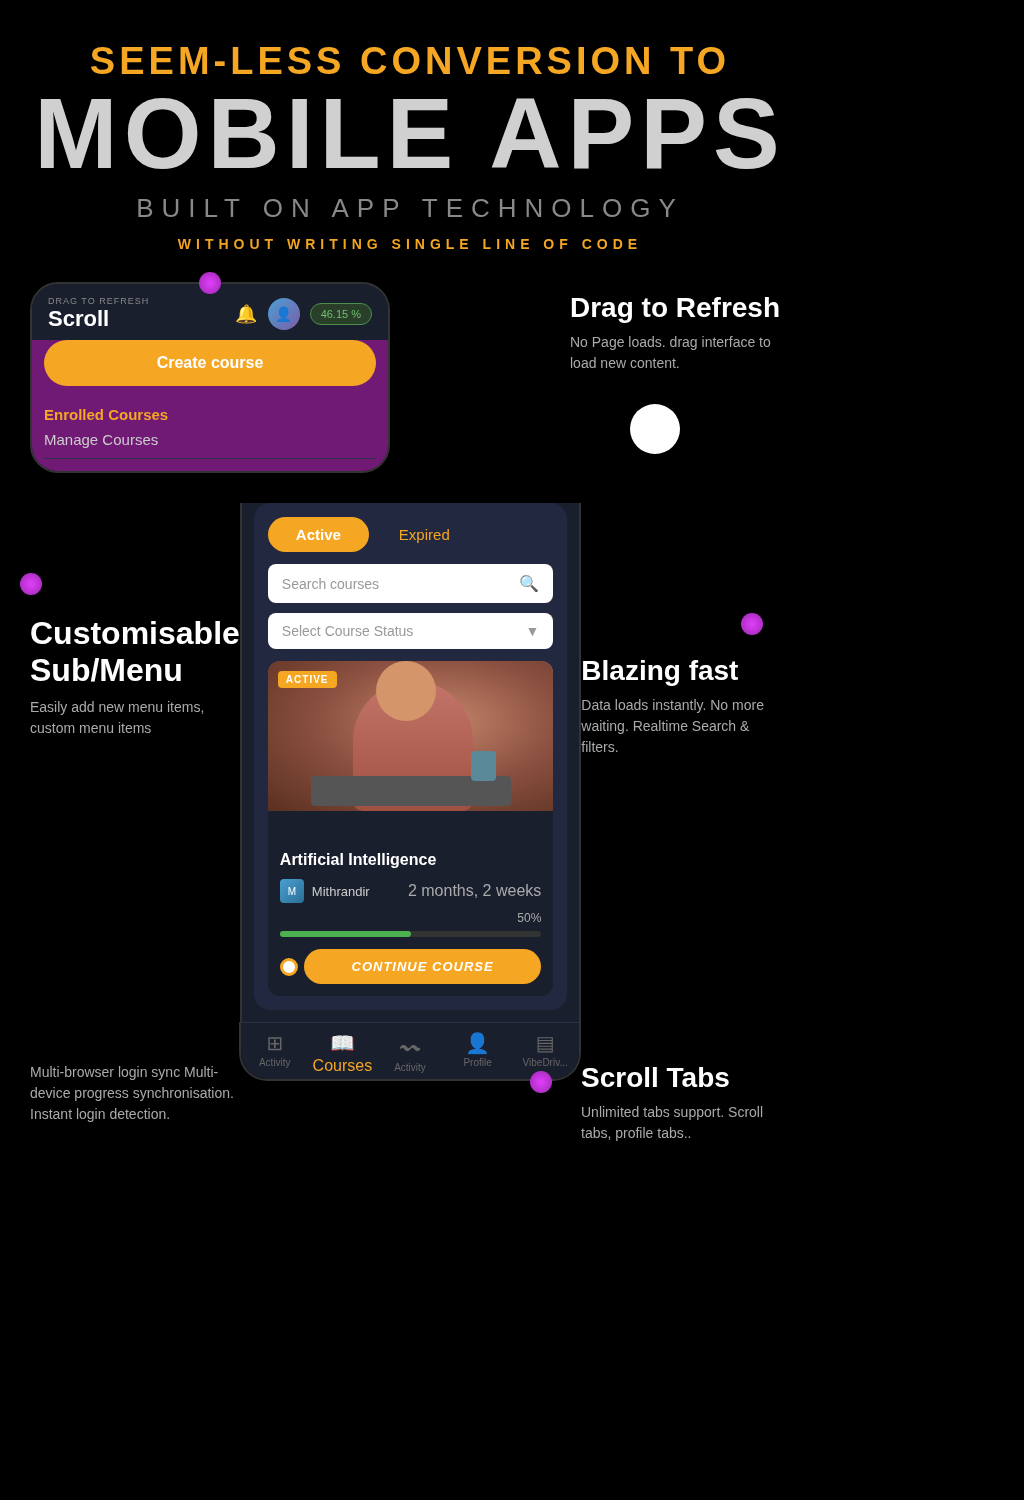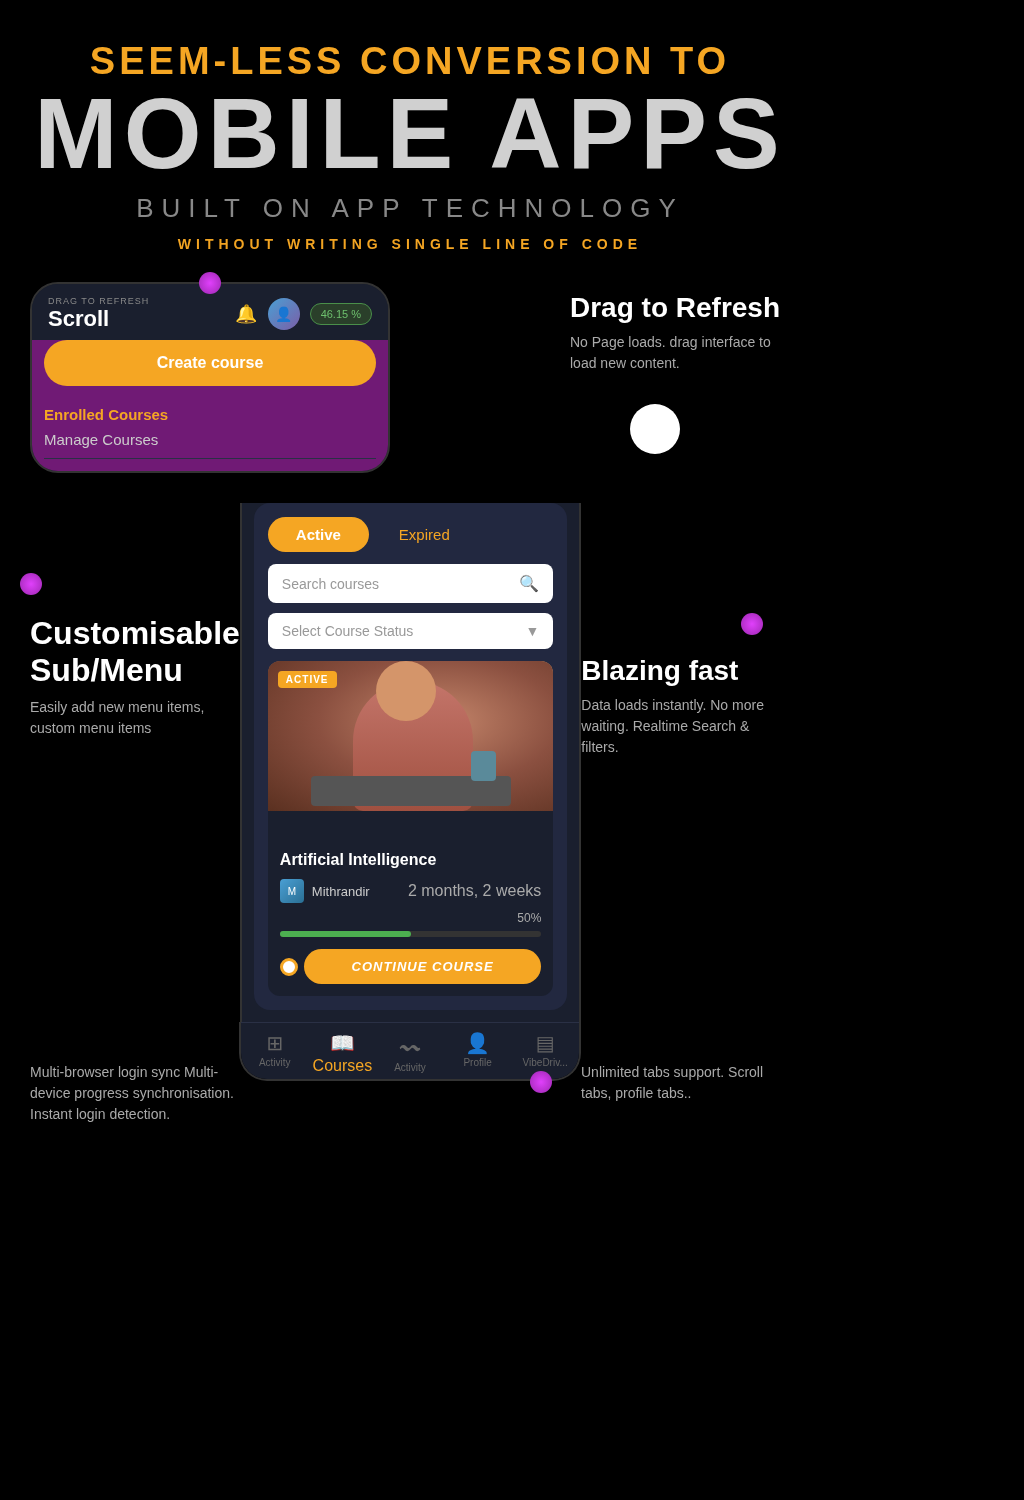--- a/index.html
+++ b/index.html
@@ -565,17 +565,18 @@
             <span class="nav-icon">▤</span>
             <span class="nav-label">VibeDriv...</span>
           </div>
         </div>
       </div>
 
       <div class="dot-pink" style="position:relative; left:85%; top:-10px;"></div>
     </div>
 
     <div class="feat-col-right" style="padding-top:40px;">
+      <div class="feature-title">Scroll Tabs</div>
       <div class="feature-desc">Unlimited tabs support. Scroll tabs, profile tabs..</div>
     </div>
   </div>
 
 </div>
 
 </body></html>

